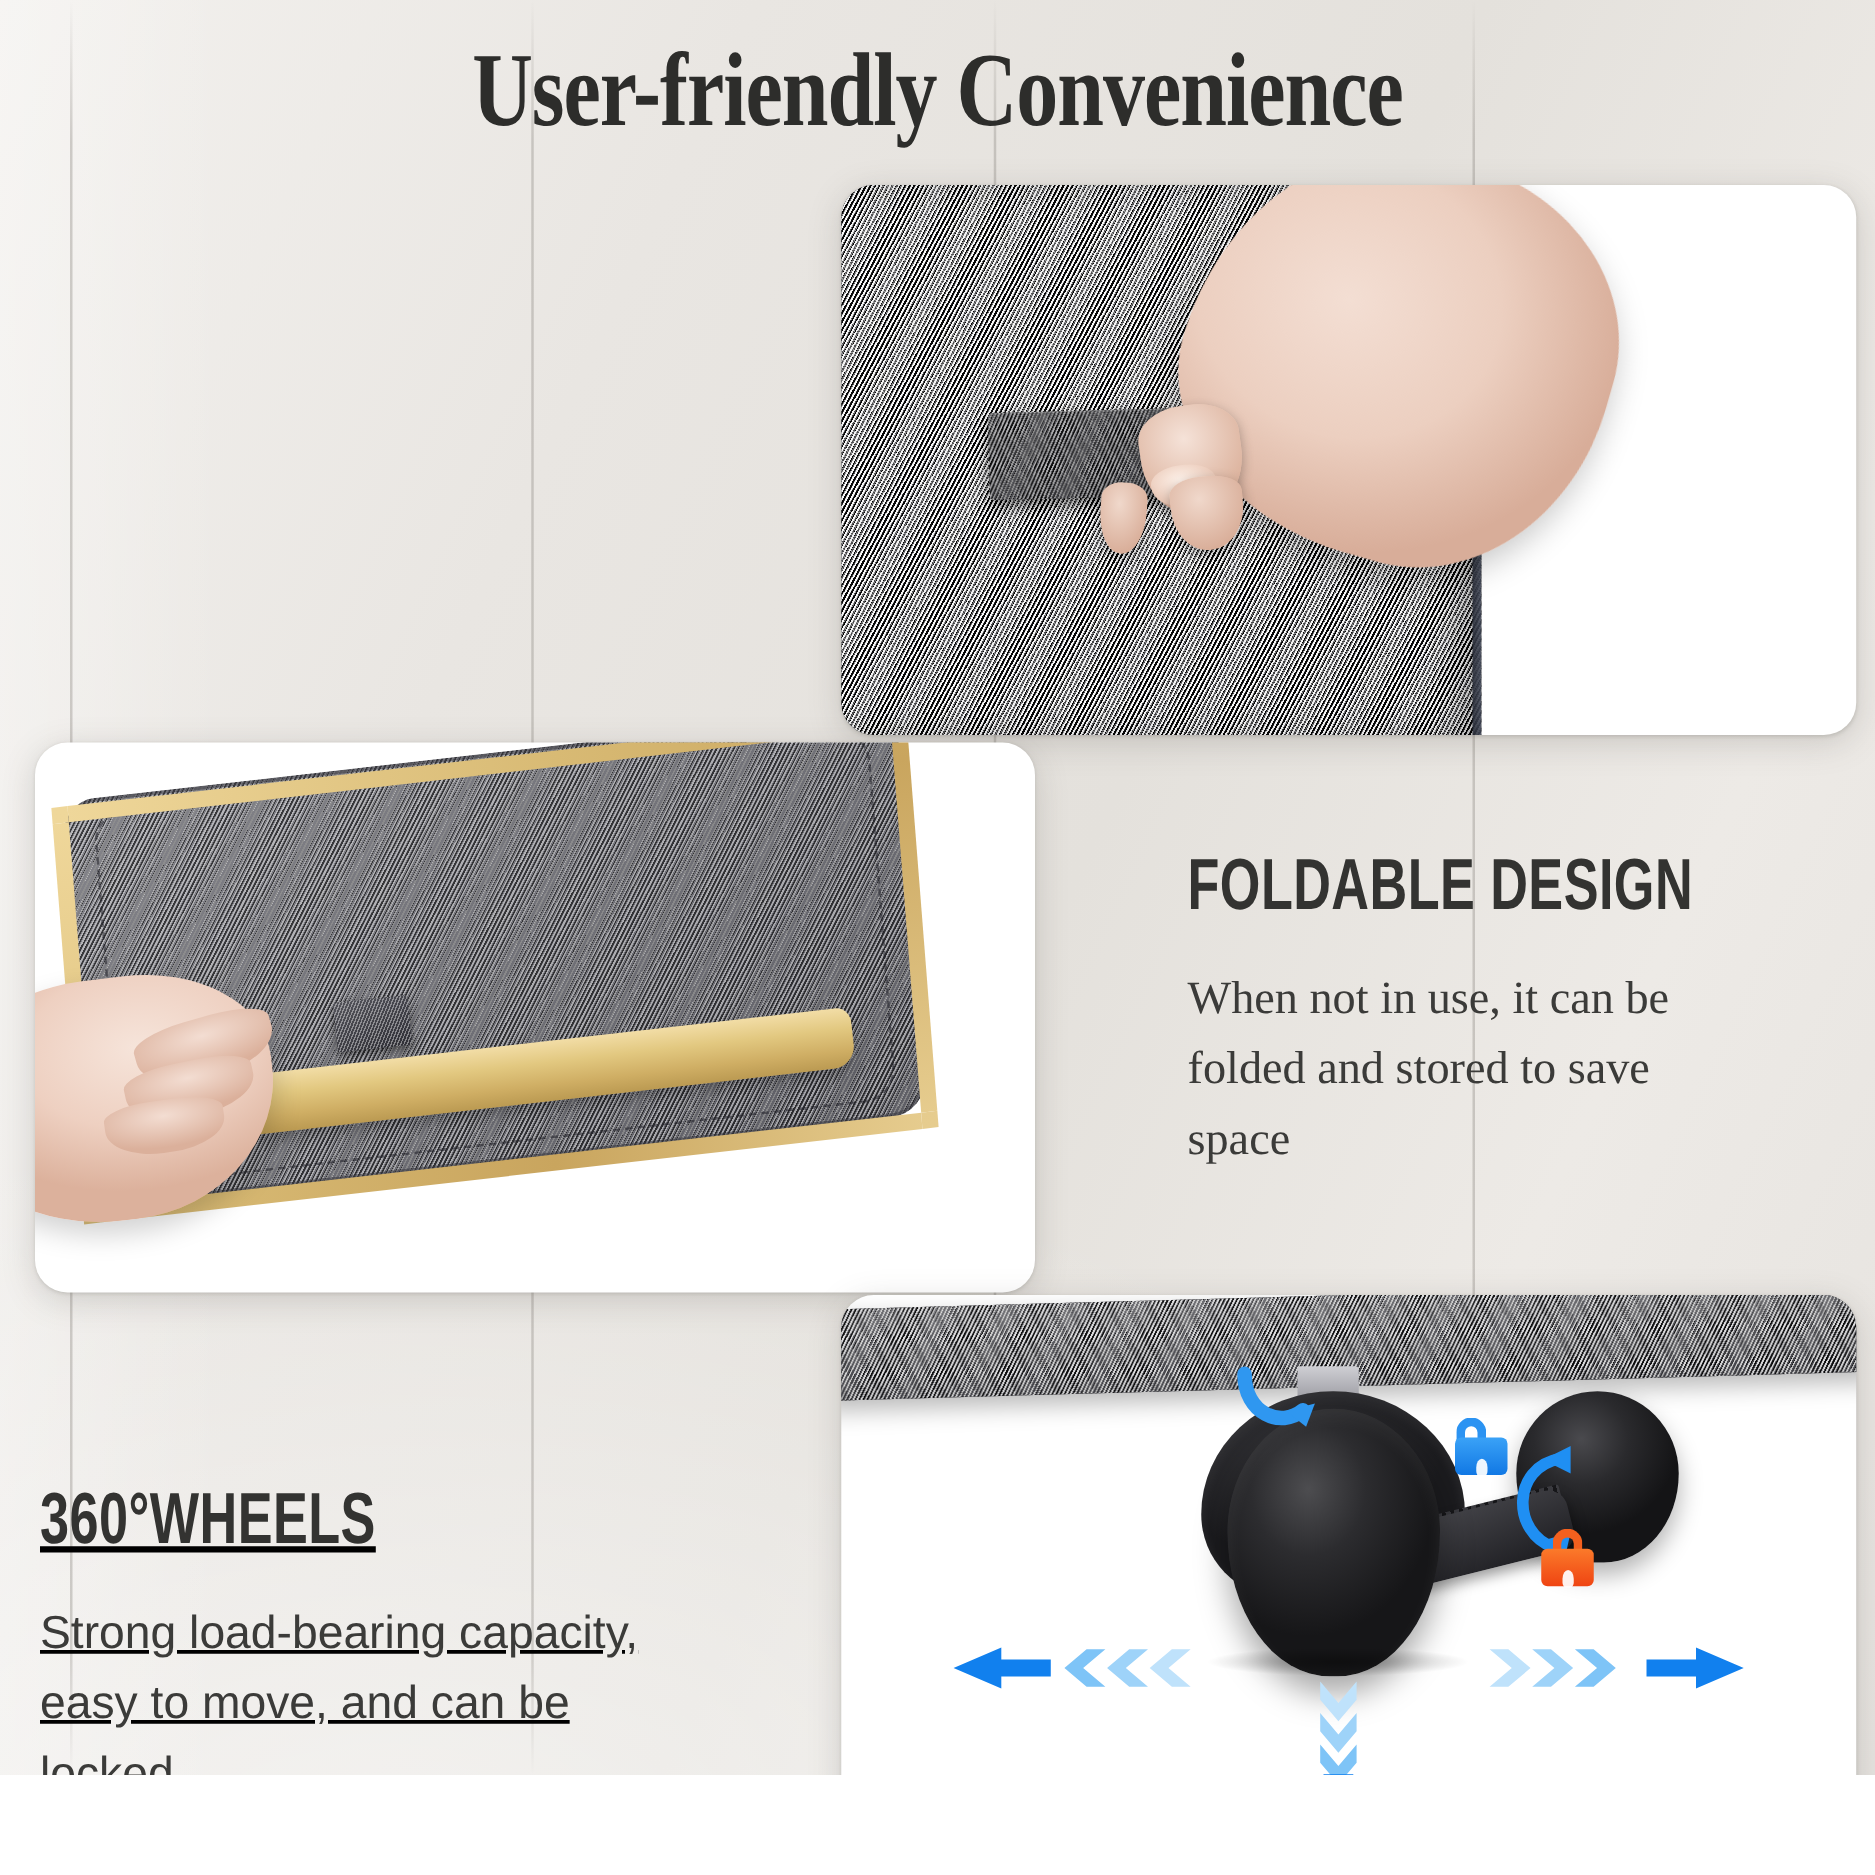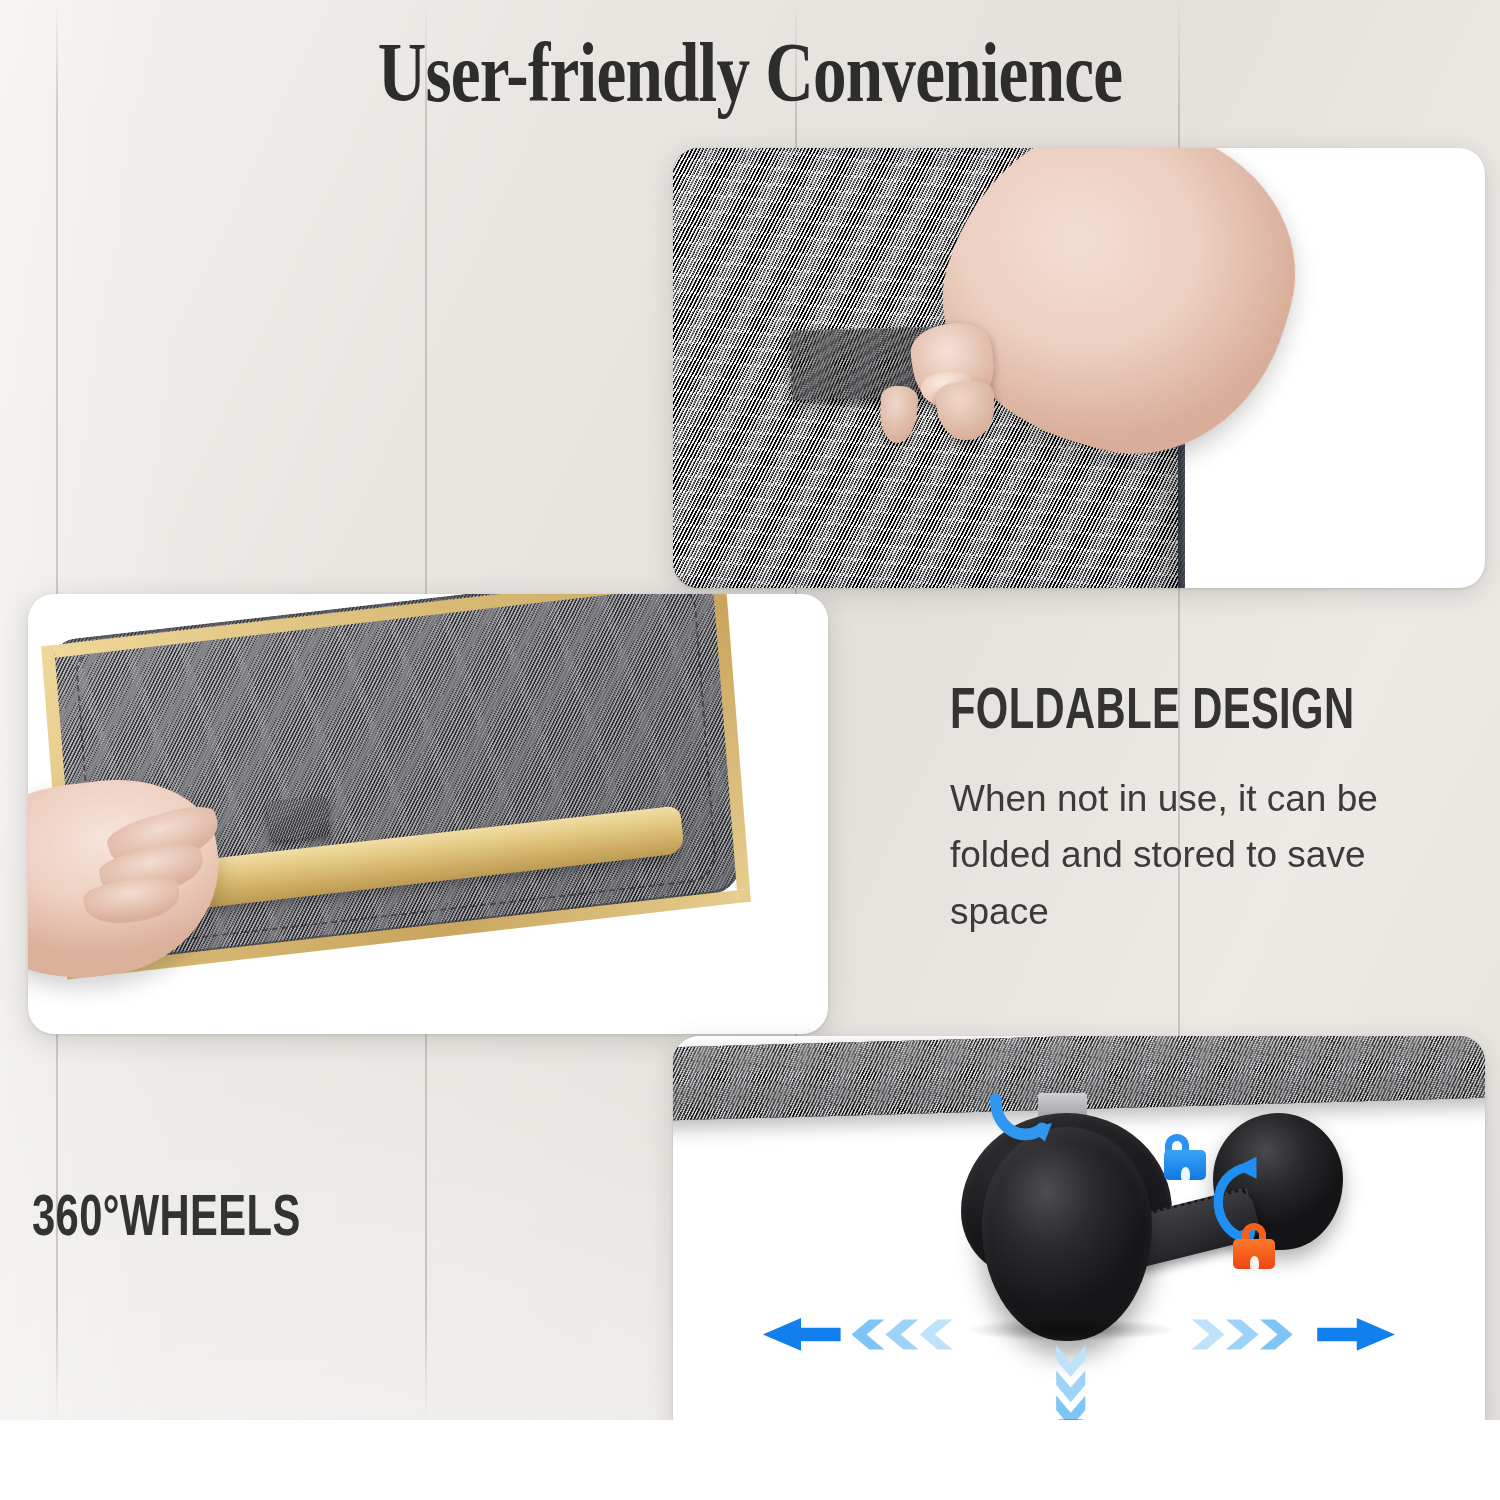--- a/index.html
+++ b/index.html
@@ -71,22 +71,22 @@
     margin-top:34px;
     font-size:37px;
     line-height:1.52;
     color:#3b3b39;
     max-width:615px;
     white-space:pre-line;
   }
 
   .b-handle  { left:35px;  top:190px;  }
   .b-fold    { left:950px; top:678px;  }
-  .b-fold p  { max-width:545px; }
-  .b-wheels  { left:32px;  top:1185px; }
+  .b-fold p  { max-width:545px;font-family:Liberation Serif, serif; }
+  .b-wheels  { left:32px;  top:1185px;text-decoration:underline; }
 
   
   .card{
     position:absolute;
     background:#fff;
     border-radius:26px;
     overflow:hidden;
     box-shadow:0 6px 26px rgba(90,86,80,.22), 0 1px 3px rgba(90,86,80,.18);
   }
   .card-handle{ left:673px; top:148px;  width:812px; height:440px; }
@@ -317,20 +317,23 @@
 
   <div class="block b-fold">
     <h2>FOLDABLE DESIGN</h2>
     <p>When not in use, it can be
 folded and stored to save
 space</p>
   </div>
 
   <div class="block b-wheels">
     <h2>360°WHEELS</h2>
+    <p>Strong load-bearing capacity,
+ easy to move, and can be
+locked</p>
   </div>
 
   <div class="card card-handle">
     <div class="fabric dim">
       <div class="fabric-edge"></div>
     </div>
     <div class="strap"></div>
     <div class="hand"></div>
     <div class="thumb"></div>
     <div class="nail"></div>

